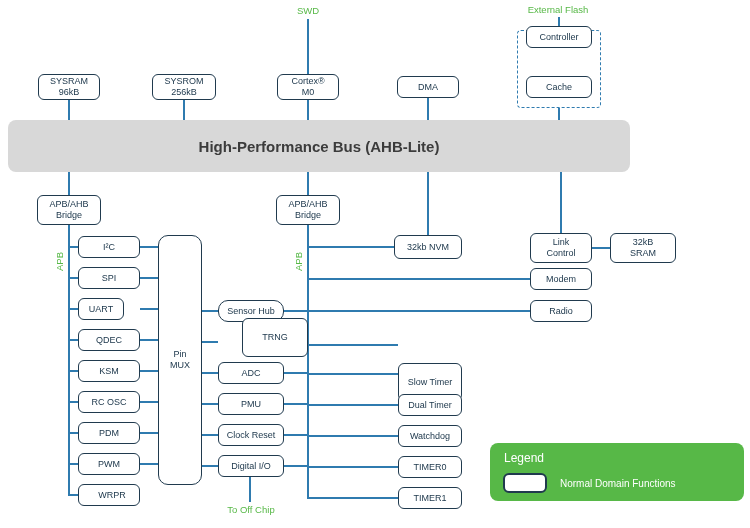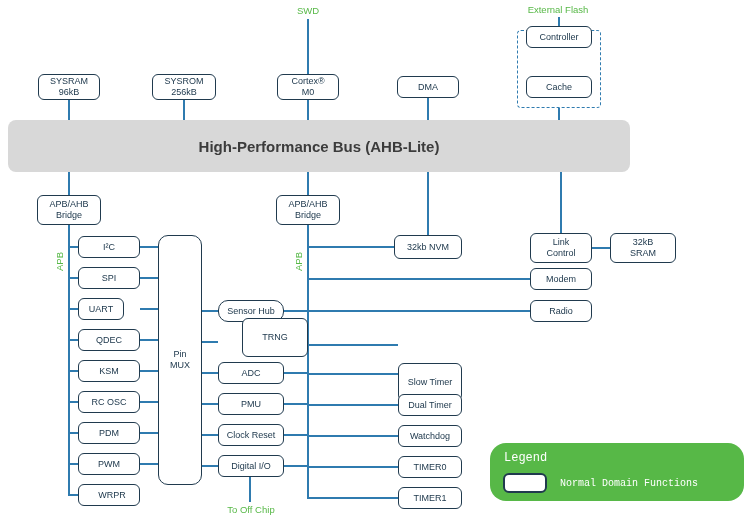--- a/index.html
+++ b/index.html
@@ -58,23 +58,22 @@
     align-items: center;
     justify-content: center;
     color: #3C3C3C;
     font-size: 15px;
     font-weight: bold;
     z-index: 2;
   }
   .legend {
     position: absolute;
     background: #57B847;
-    border-radius: 16px;
+    border-radius: 8px;
     z-index: 3;
-    font-family: Liberation Mono, monospace;
   }
   .legend-title {
     position: absolute;
     left: 14px; top: 8px;
     color: #ffffff;
     font-size: 12px;
   }
   .legend-swatch {
     position: absolute;
     left: 13px; top: 30px;

